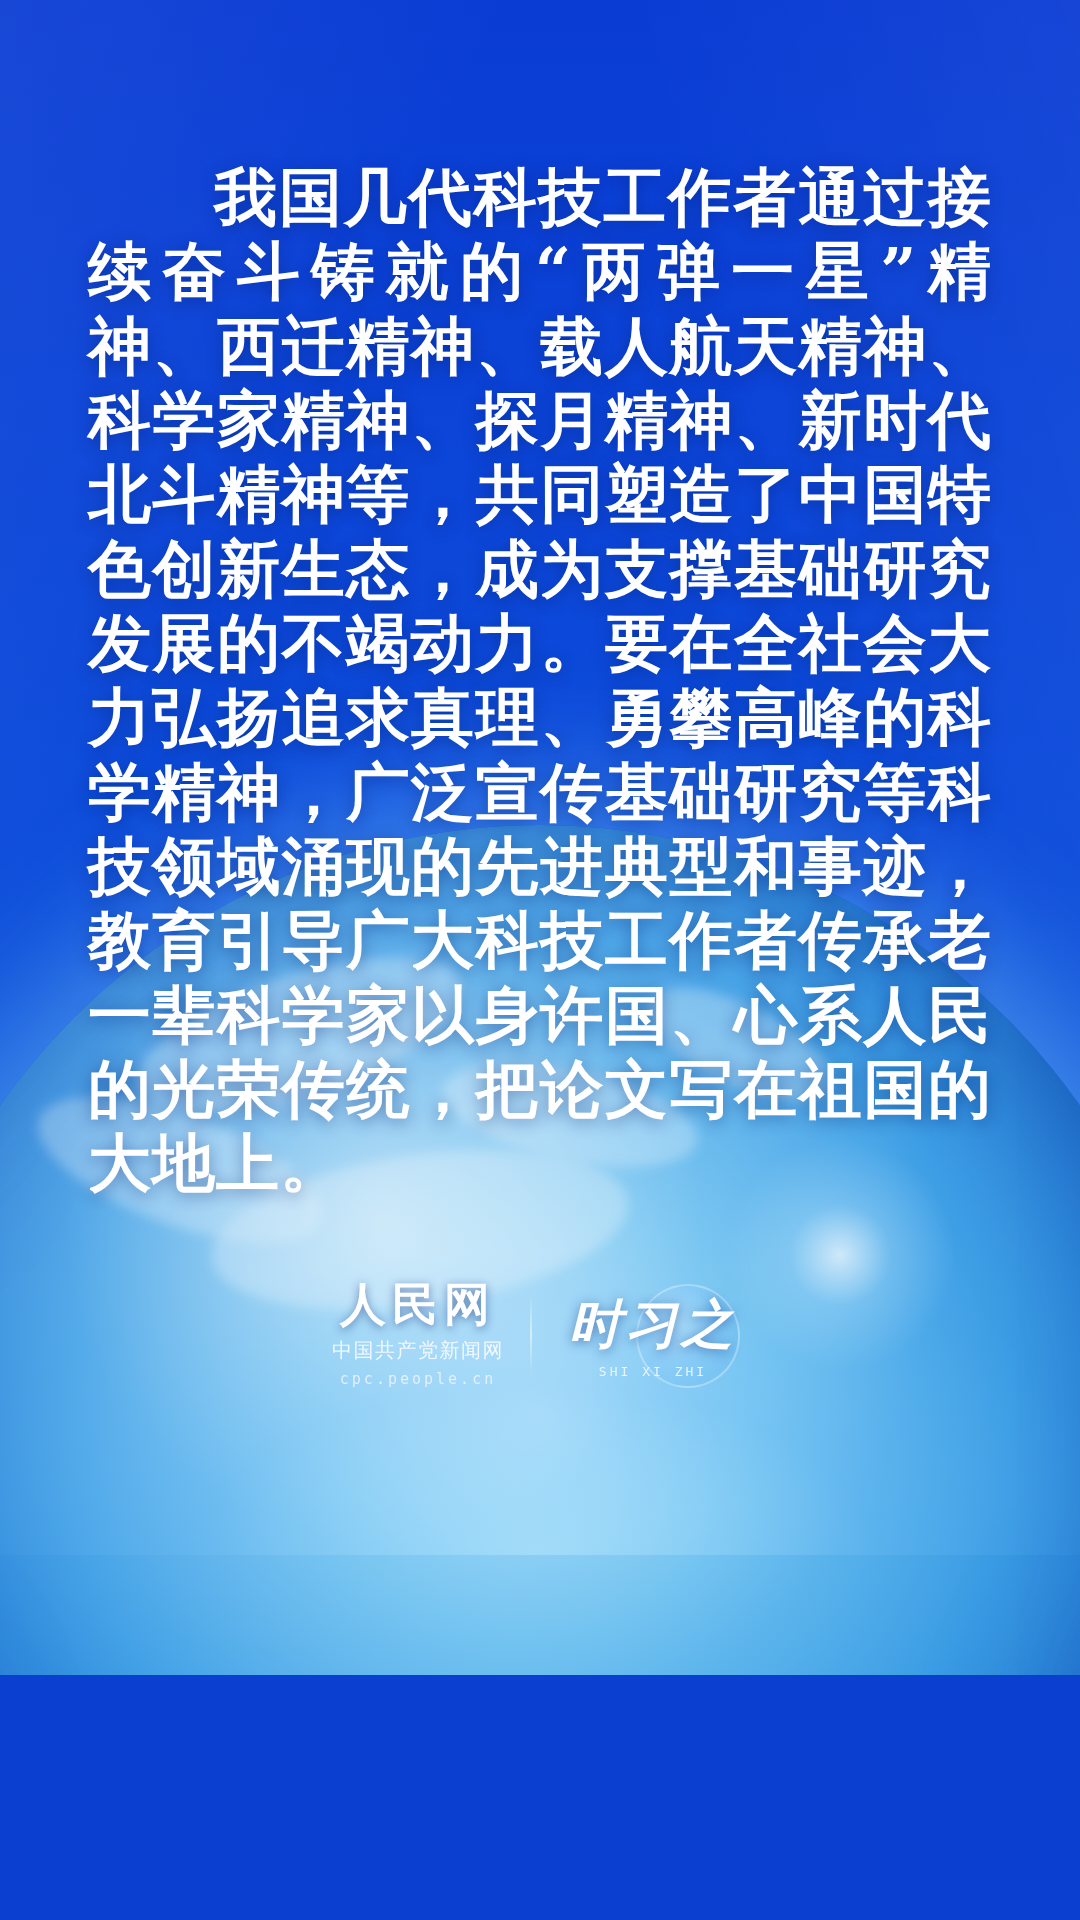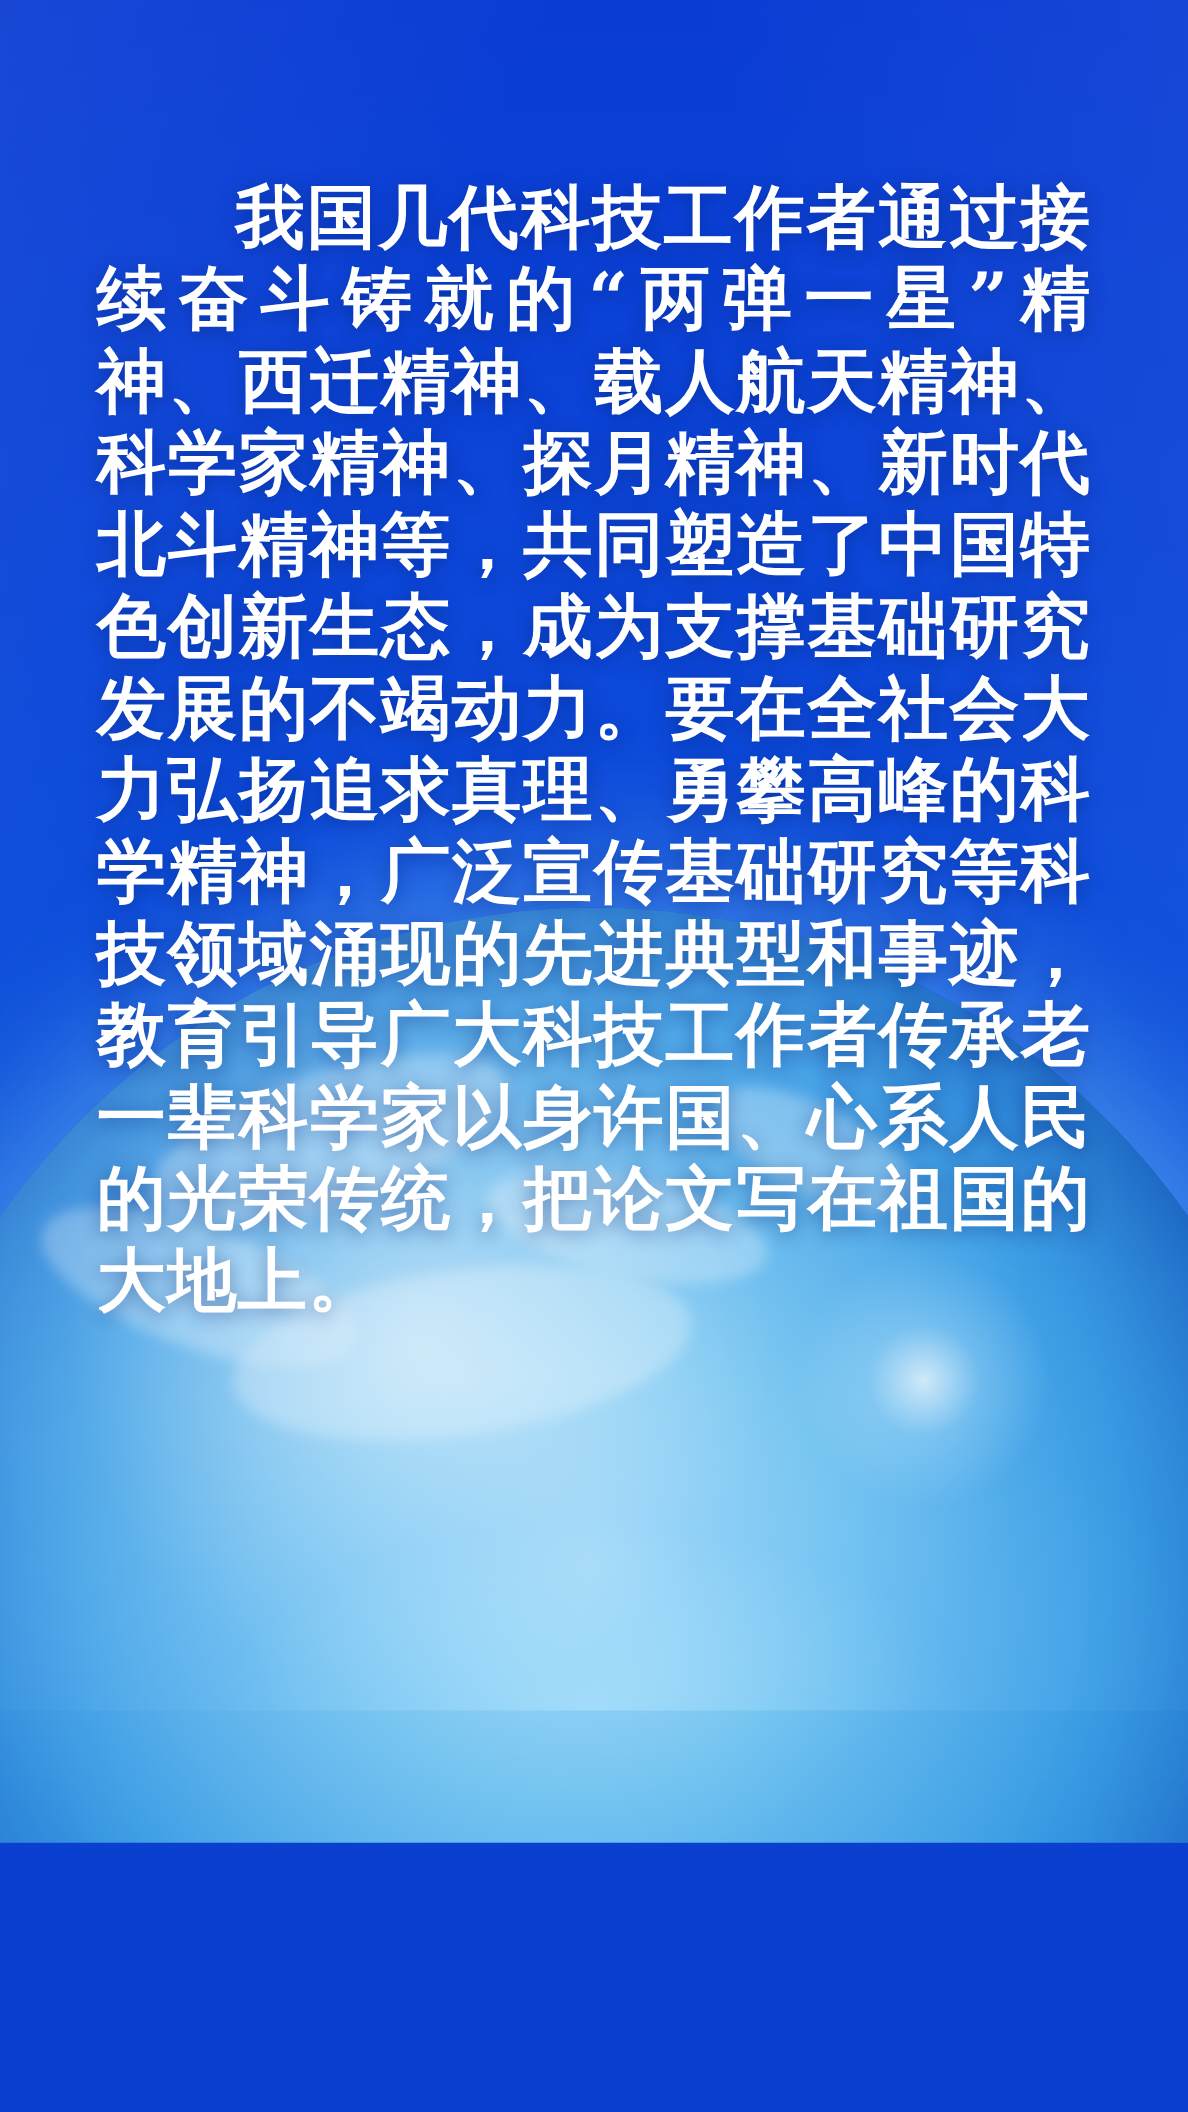--- a/index.html
+++ b/index.html
@@ -219,14 +219,31 @@
         <i class="l4"></i>
         <i class="l5"></i>
     </div>
   </div>
   <div class="earth-glow"></div>
   <div class="flare"></div>
 
   <div class="quote">我国几代科技工作者通过接续奋斗铸就的“两弹一星”精神、西迁精神、载人航天精神、科学家精神、探月精神、新时代北斗精神等，共同塑造了中国特色创新生态，成为支撑基础研究发展的不竭动力。要在全社会大力弘扬追求真理、勇攀高峰的科学精神，广泛宣传基础研究等科技领域涌现的先进典型和事迹，教育引导广大科技工作者传承老一辈科学家以身许国、心系人民的光荣传统，把论文写在祖国的大地上。</div>
 
 
+  <div class="logo-row">
+
+    <div class="people-logo">
+      <div class="cn-name">人民网</div>
+      <div class="cn-sub">中国共产党新闻网</div>
+      <div class="en-sub">cpc.people.cn</div>
+    </div>
+
+    <div class="divider"></div>
+
+    <div class="shixizhi">
+      <div class="halo"></div>
+      <div class="sx-cn">时习之</div>
+      <div class="sx-en">SHI XI ZHI</div>
+    </div>
+
+  </div>
 
 </div>
 
 </body></html>

